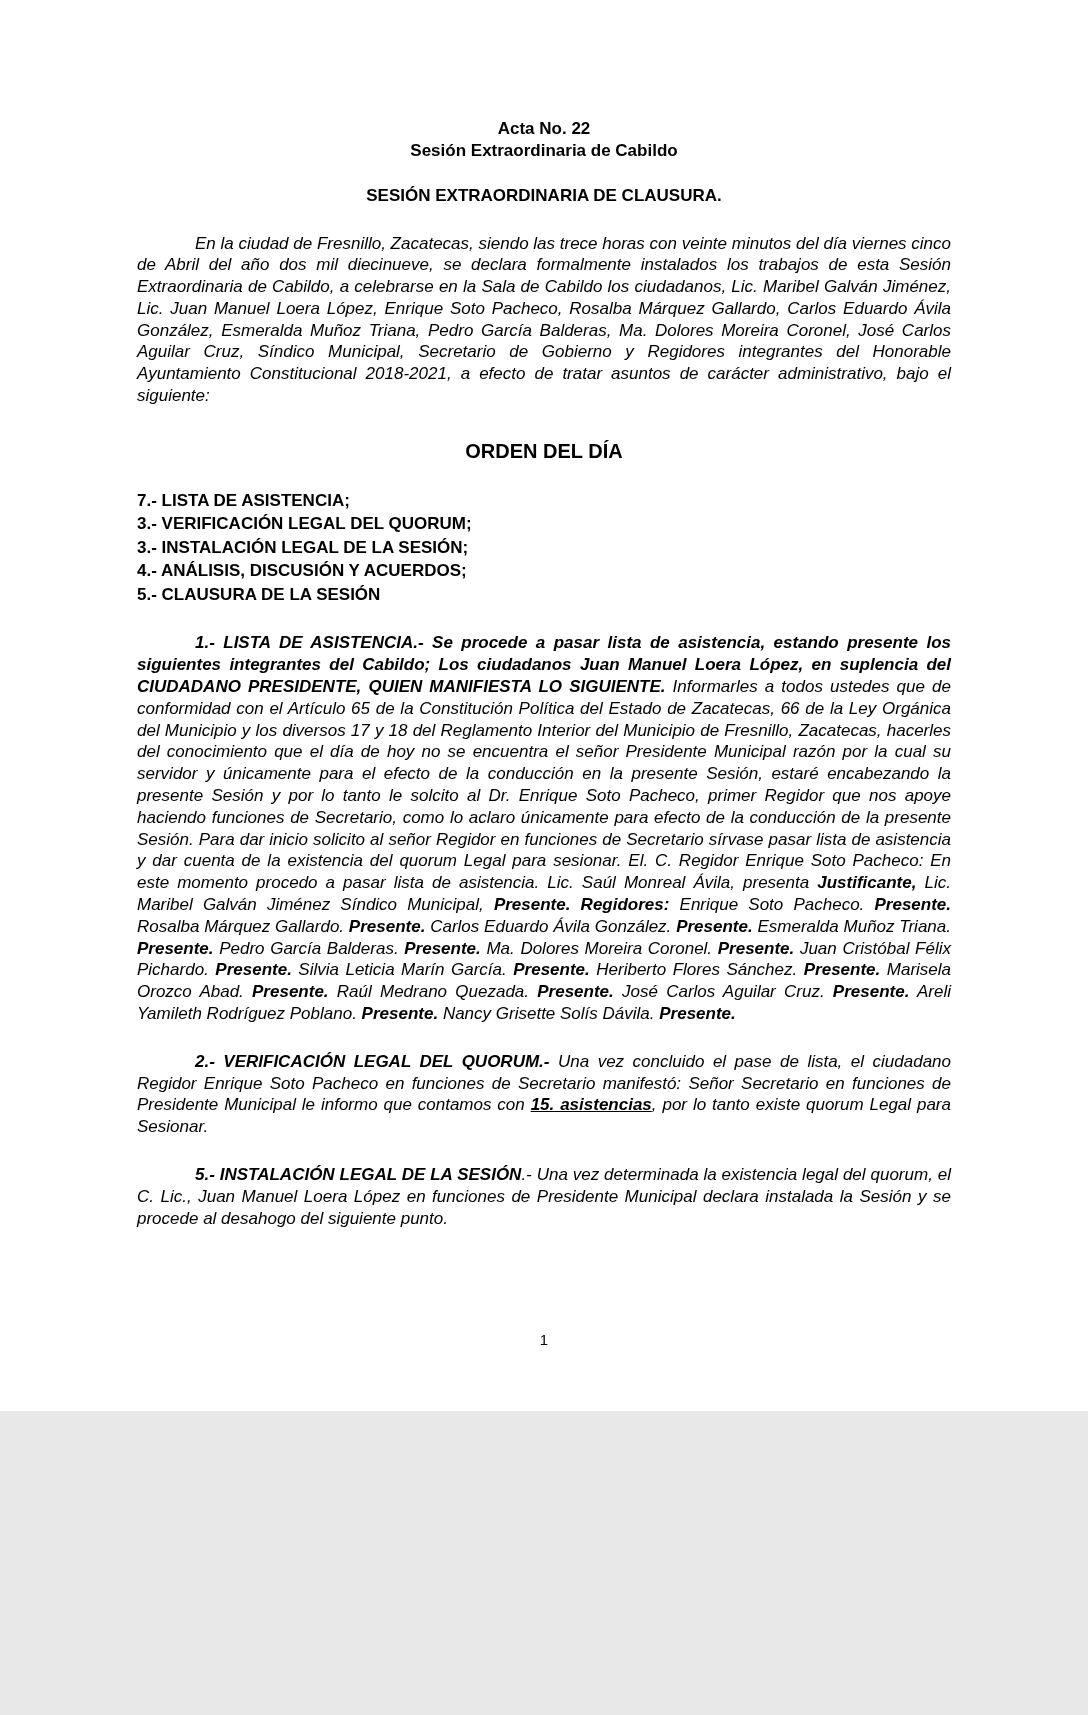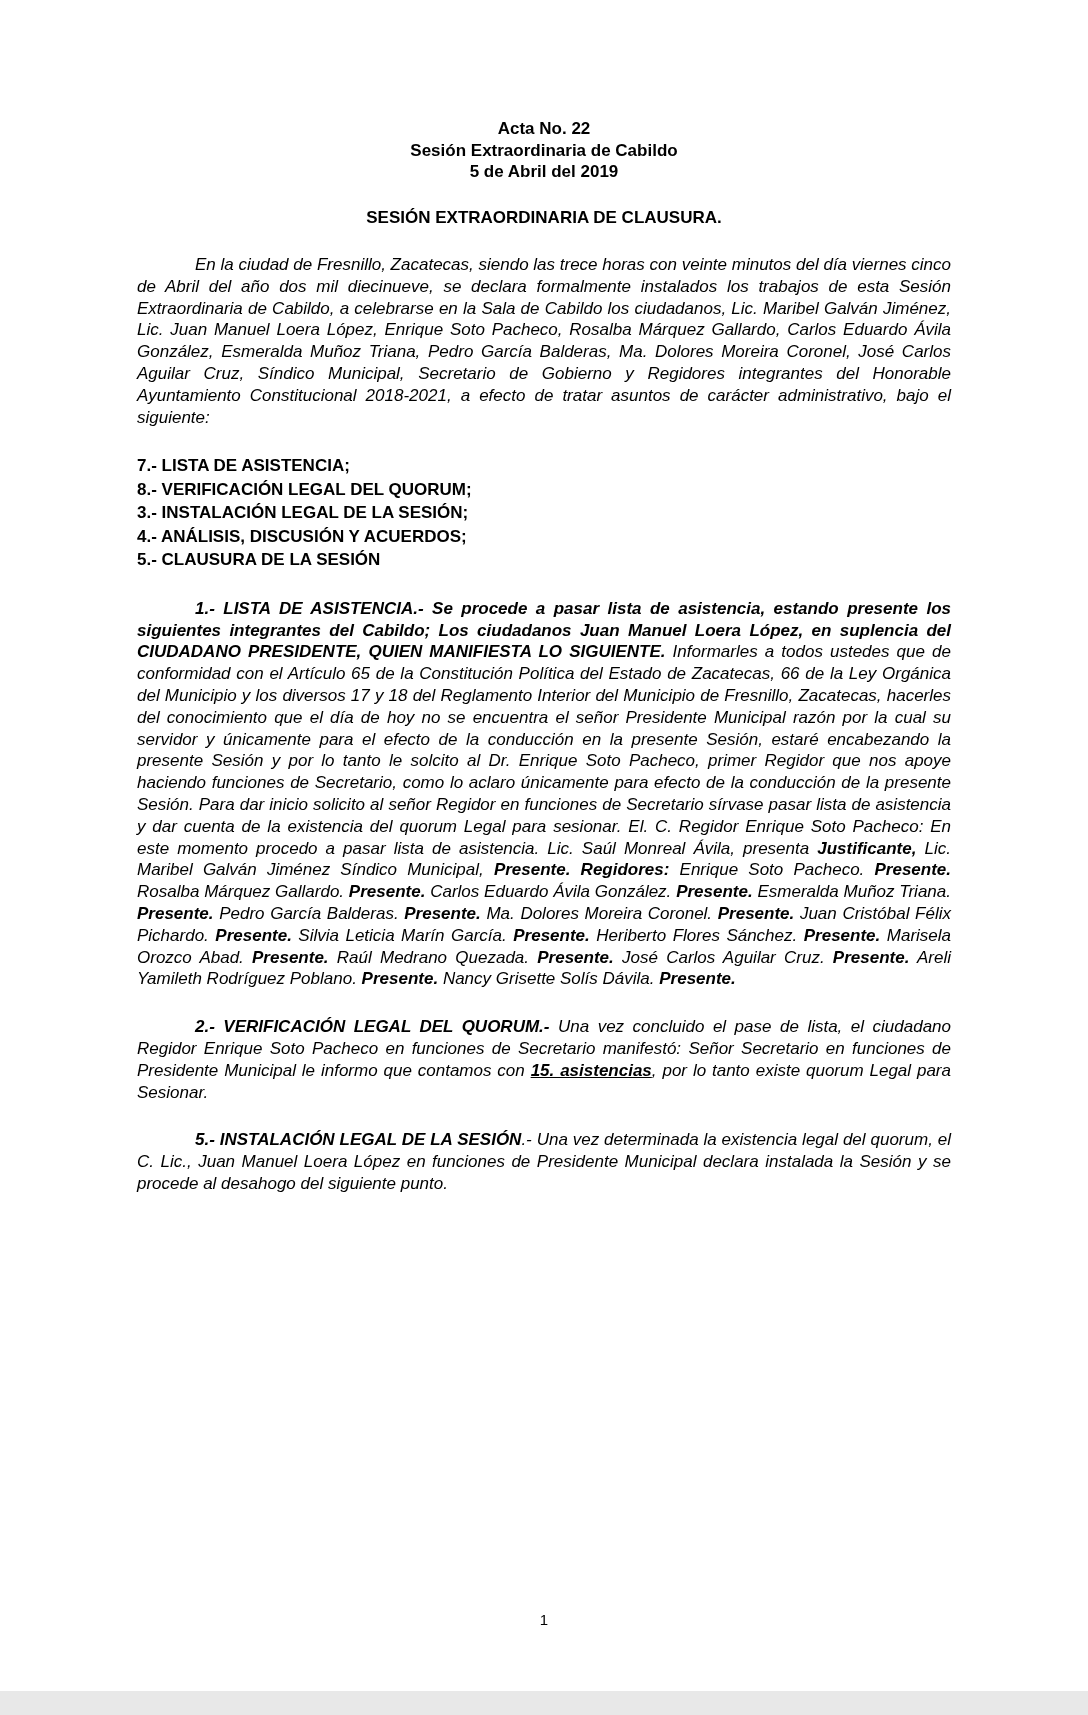--- a/index.html
+++ b/index.html
@@ -3,21 +3,21 @@
 <meta charset="utf-8">
 <style>
   html, body {
     margin: 0;
     padding: 0;
     background: #e8e8e8;
   }
   .page {
     position: relative;
     width: 1088px;
-    height: 1691px;
+    height: 1411px;
     margin: 0 auto;
     background: #ffffff;
     box-sizing: border-box;
     padding: 118px 137px 0 137px;
     font-family: "Liberation Sans", "DejaVu Sans", sans-serif;
     color: #000000;
     overflow: hidden;
   }
   .doc-header {
     text-align: center;
@@ -66,31 +66,31 @@
   }
 </style>
 </head>
 <body>
 
 <div class="page">
 
   <div class="doc-header">
     <div>Acta No. 22</div>
     <div>Sesión Extraordinaria de Cabildo</div>
-    <div>5 de Abril del 2019</div>
   </div>
 
   <div class="doc-title">SESIÓN EXTRAORDINARIA DE CLAUSURA.</div>
 
   <p class="body indent">En la ciudad de Fresnillo, Zacatecas, siendo las trece horas con veinte minutos del día viernes cinco de Abril del año dos mil diecinueve, se declara formalmente instalados los trabajos de esta Sesión Extraordinaria de Cabildo, a celebrarse en la Sala de Cabildo los ciudadanos, Lic. Maribel Galván Jiménez, Lic. Juan Manuel Loera López, Enrique Soto Pacheco, Rosalba Márquez Gallardo, Carlos Eduardo Ávila González, Esmeralda Muñoz Triana, Pedro García Balderas, Ma. Dolores Moreira Coronel, José Carlos Aguilar Cruz, Síndico Municipal, Secretario de Gobierno y Regidores integrantes del Honorable Ayuntamiento Constitucional 2018-2021, a efecto de tratar asuntos de carácter administrativo, bajo el siguiente:</p>
 
+  <div class="section-heading">ORDEN DEL DÍA</div>
 
   <div class="orden-list">
     <div class="orden-item">7.- LISTA DE ASISTENCIA;</div>
-    <div class="orden-item">8.- VERIFICACIÓN LEGAL DEL QUORUM;</div>
+    <div class="orden-item">3.- VERIFICACIÓN LEGAL DEL QUORUM;</div>
     <div class="orden-item">3.- INSTALACIÓN LEGAL DE LA SESIÓN;</div>
     <div class="orden-item">4.- ANÁLISIS, DISCUSIÓN Y ACUERDOS;</div>
     <div class="orden-item">5.- CLAUSURA DE LA SESIÓN</div>
   </div>
 
 
   <p class="body indent"><span style="font-weight: bold;">1.- LISTA DE ASISTENCIA.- Se procede a pasar lista de asistencia, estando presente los siguientes integrantes del Cabildo; Los ciudadanos Juan Manuel Loera López, en suplencia del CIUDADANO PRESIDENTE, QUIEN MANIFIESTA LO SIGUIENTE.</span><span> Informarles a todos ustedes que de conformidad con el Artículo 65 de la Constitución Política del Estado de Zacatecas, 66 de la Ley Orgánica del Municipio y los diversos 17 y 18 del Reglamento Interior del Municipio de Fresnillo, Zacatecas, hacerles del conocimiento que el día de hoy no se encuentra el señor Presidente Municipal razón por la cual su servidor y únicamente para el efecto de la conducción en la presente Sesión, estaré encabezando la presente Sesión y por lo tanto le solcito al Dr. Enrique Soto Pacheco, primer Regidor que nos apoye haciendo funciones de Secretario, como lo aclaro únicamente para efecto de la conducción de la presente Sesión. Para dar inicio solicito al señor Regidor en funciones de Secretario sírvase pasar lista de asistencia y dar cuenta de la existencia del quorum Legal para sesionar. El. C. Regidor Enrique Soto Pacheco: En este momento procedo a pasar lista de asistencia. Lic. Saúl Monreal Ávila, presenta </span><span style="font-weight: bold;">Justificante,</span><span> Lic. Maribel Galván Jiménez Síndico Municipal, </span><span style="font-weight: bold;">Presente. Regidores:</span><span> Enrique Soto Pacheco. </span><span style="font-weight: bold;">Presente.</span><span> Rosalba Márquez Gallardo. </span><span style="font-weight: bold;">Presente.</span><span> Carlos Eduardo Ávila González. </span><span style="font-weight: bold;">Presente.</span><span> Esmeralda Muñoz Triana. </span><span style="font-weight: bold;">Presente.</span><span> Pedro García Balderas. </span><span style="font-weight: bold;">Presente.</span><span> Ma. Dolores Moreira Coronel. </span><span style="font-weight: bold;">Presente.</span><span> Juan Cristóbal Félix Pichardo. </span><span style="font-weight: bold;">Presente.</span><span> Silvia Leticia Marín García. </span><span style="font-weight: bold;">Presente.</span><span> Heriberto Flores Sánchez. </span><span style="font-weight: bold;">Presente.</span><span> Marisela Orozco Abad. </span><span style="font-weight: bold;">Presente.</span><span> Raúl Medrano Quezada. </span><span style="font-weight: bold;">Presente.</span><span> José Carlos Aguilar Cruz. </span><span style="font-weight: bold;">Presente.</span><span> Areli Yamileth Rodríguez Poblano. </span><span style="font-weight: bold;">Presente.</span><span> Nancy Grisette Solís Dávila. </span><span style="font-weight: bold;">Presente.</span></p>
 
   <p class="body indent"><span style="font-weight: bold;">2.- VERIFICACIÓN LEGAL DEL QUORUM.-</span><span> Una vez concluido el pase de lista, el ciudadano Regidor Enrique Soto Pacheco en funciones de Secretario manifestó: Señor Secretario en funciones de Presidente Municipal le informo que contamos con </span><span style="font-weight: bold; text-decoration: underline;">15. asistencias</span><span>, por lo tanto existe quorum Legal para Sesionar.</span></p>
 

